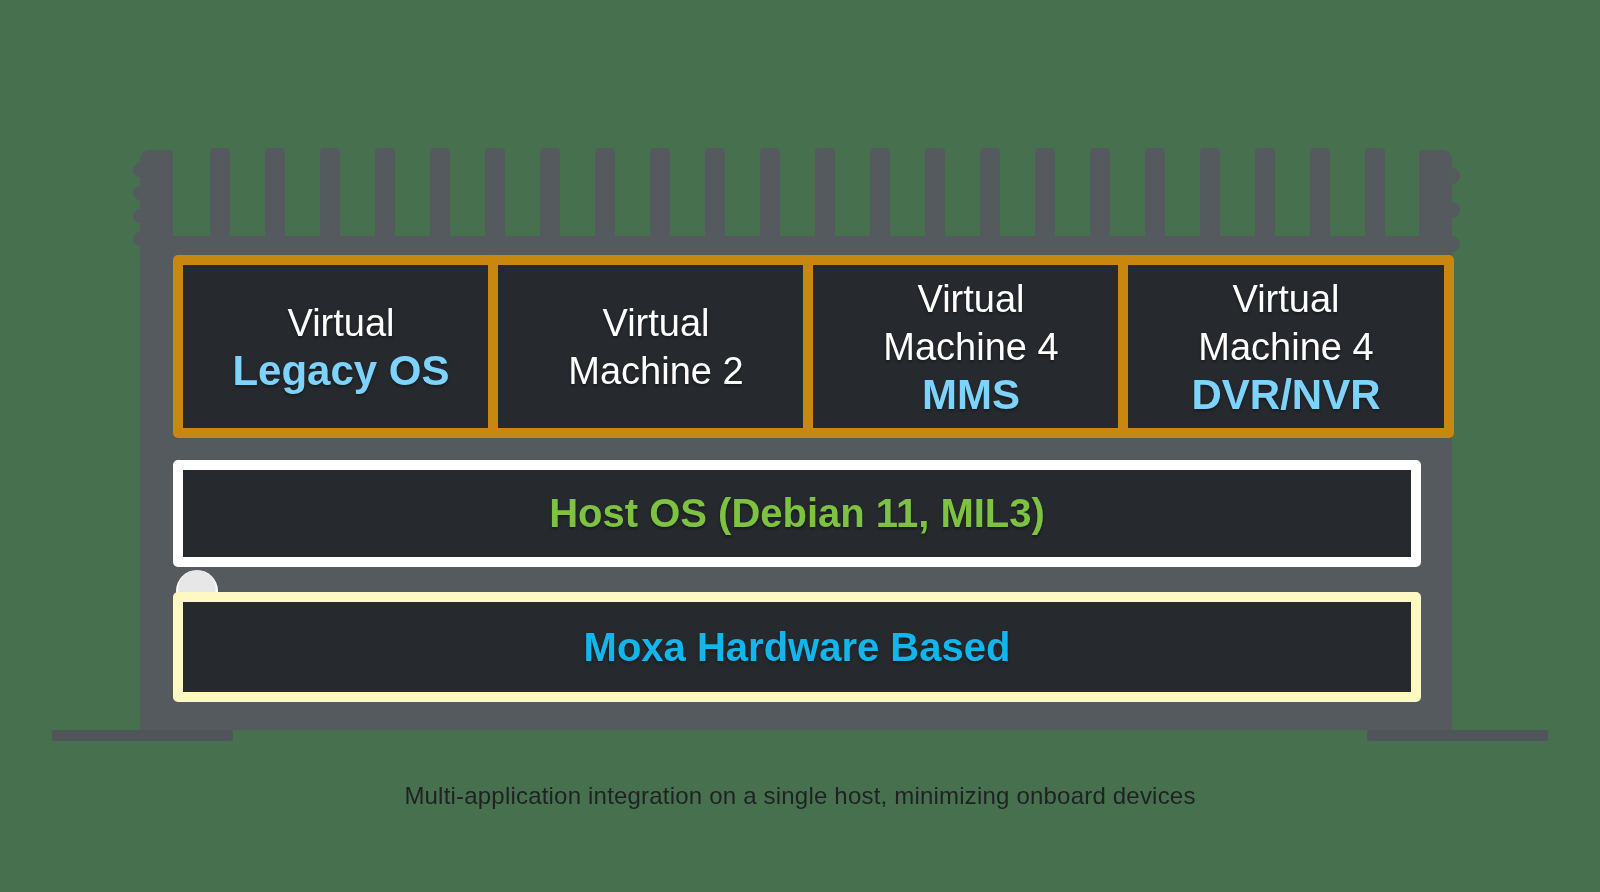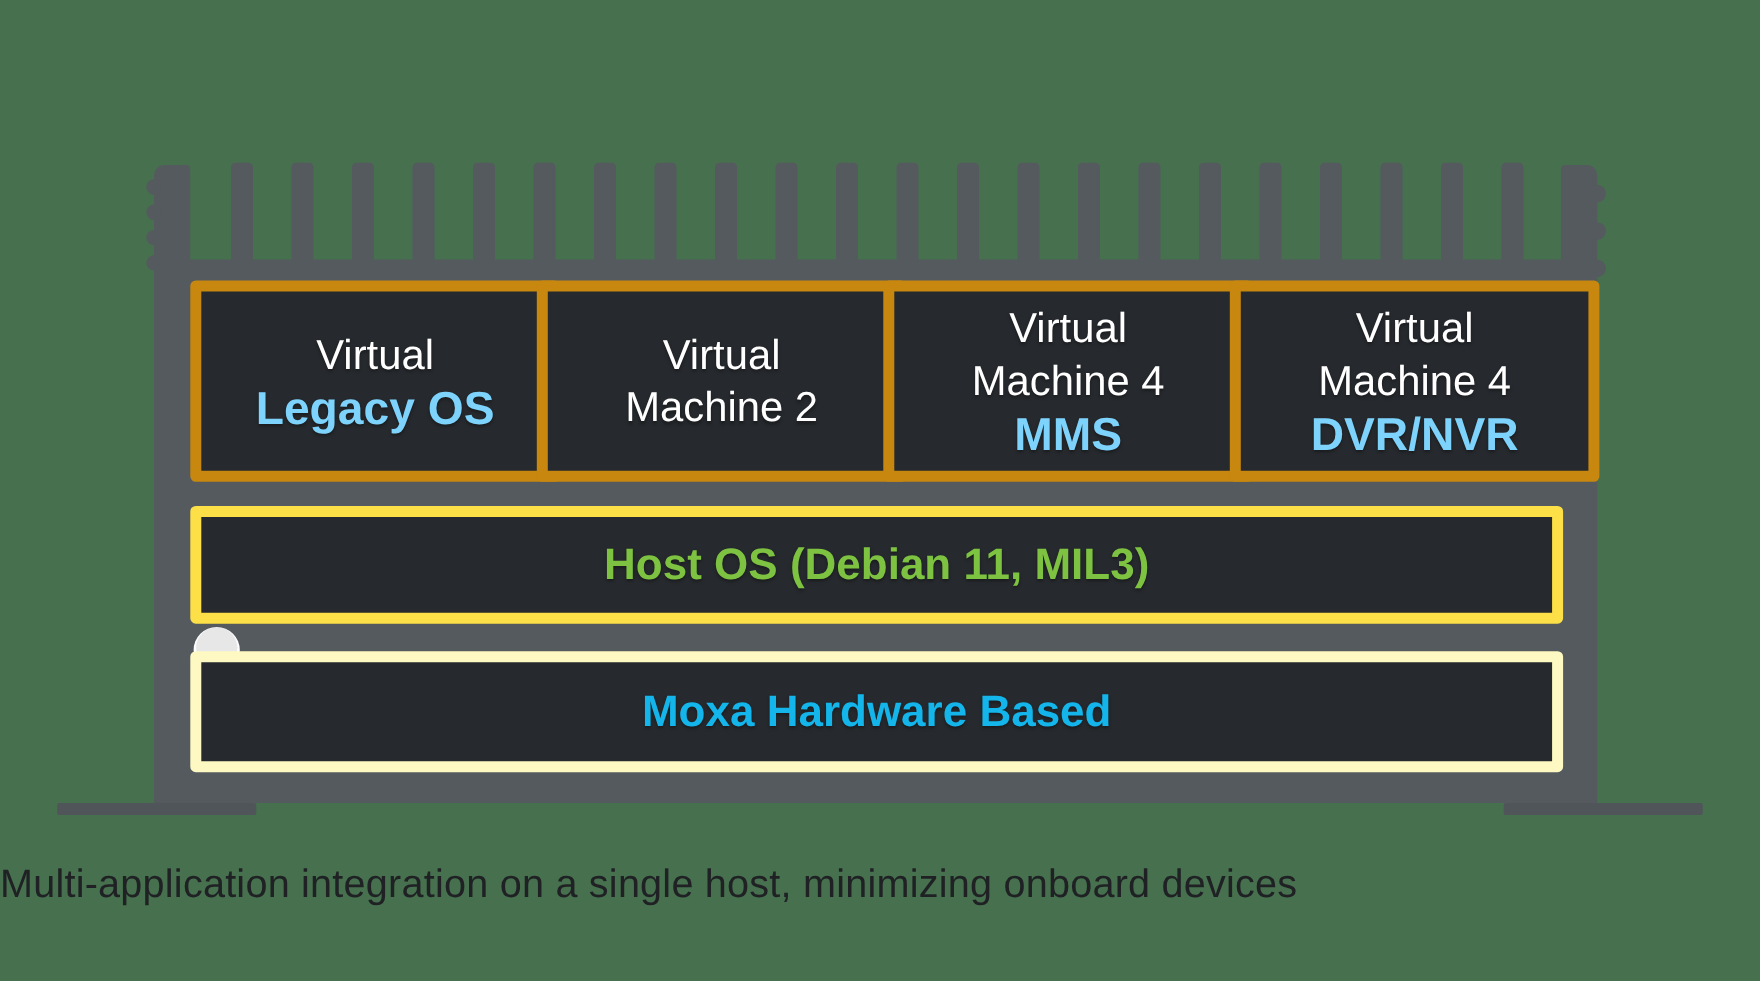--- a/index.html
+++ b/index.html
@@ -27,31 +27,31 @@
 
   
   .panel{position:absolute;box-sizing:border-box;background:#26292d;
          display:flex;flex-direction:column;align-items:center;justify-content:center;
          text-align:center;z-index:2;}
   .vm-box{top:255px;width:336px;height:183px;border:10px solid #c8870e;border-radius:5px;}
   .vm-title{color:#ffffff;font-size:38px;line-height:48px;font-weight:400;
             text-shadow:0 2px 3px rgba(0,0,0,.35);}
   .vm-app{color:#7dd3fc;font-size:42px;line-height:48px;font-weight:700;
           text-shadow:0 2px 3px rgba(0,0,0,.35);}
-  .host-box{left:173px;top:460px;width:1248px;height:107px;border:10px solid #fde047;border-radius:5px;}
+  .host-box{left:173px;top:460px;width:1248px;height:107px;border:10px solid #ffffff;border-radius:5px;}
   .host-label{color:#7dc240;font-size:40px;font-weight:700;text-shadow:0 2px 3px rgba(0,0,0,.35);}
   .hw-box{left:173px;top:592px;width:1248px;height:110px;border:10px solid #fef9c3;border-radius:5px;}
   .hw-label{color:#13b5ea;font-size:40px;font-weight:700;text-shadow:0 2px 3px rgba(0,0,0,.35);}
 
   .screw{position:absolute;left:176px;top:570px;width:42px;height:42px;border-radius:50%;
          background:radial-gradient(circle at 50% 45%, #e7e7e7 0 58%, #ffffff 62%);
          z-index:1;}
 
-  .caption{position:absolute;left:0;top:782px;width:1600px;text-align:left;
-           color:#1f2124;font-size:36px;font-weight:500;letter-spacing:.2px;}
+  .caption{position:absolute;left:0;top:782px;width:1600px;text-align:center;
+           color:#1f2124;font-size:24px;font-weight:500;letter-spacing:.2px;}
 </style>
 </head>
 <body>
 
 <div class="stage">
 
   <div class="fins">
       <div class="fin"></div>
       <div class="fin"></div>
       <div class="fin"></div>

